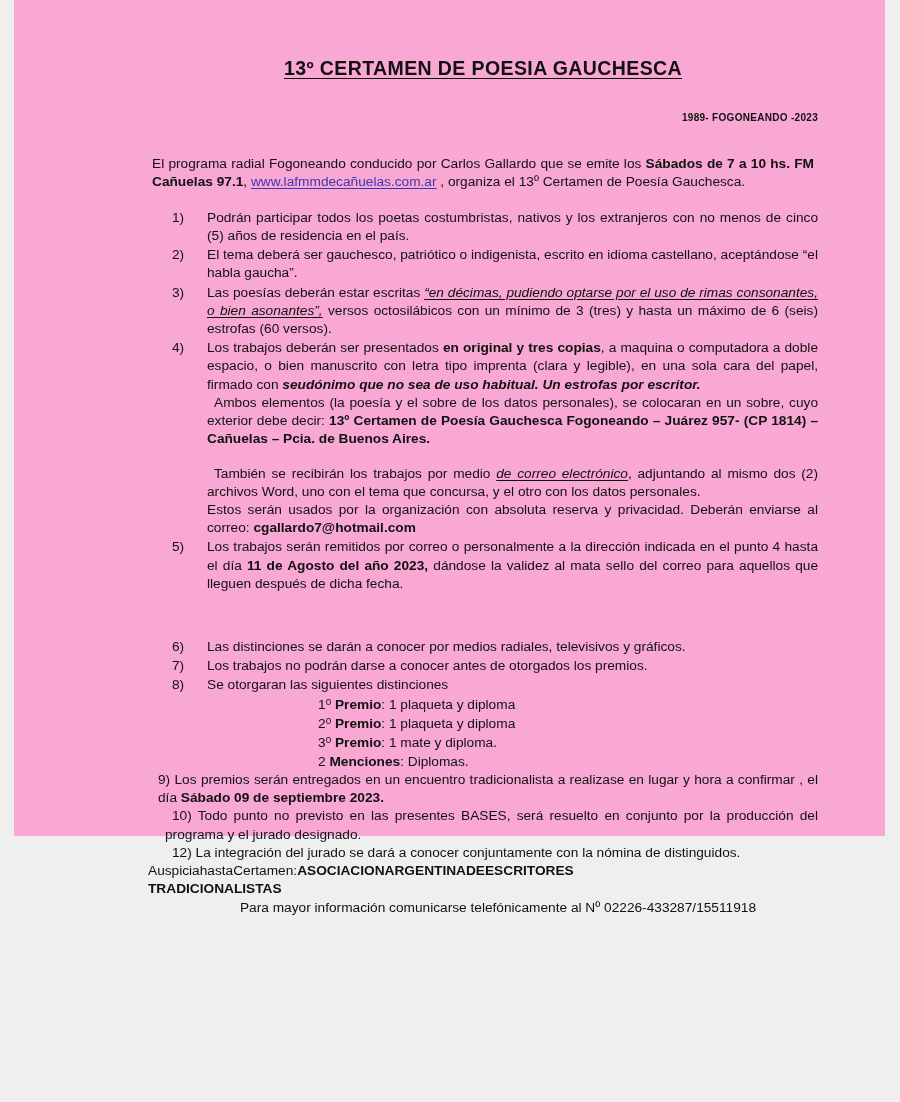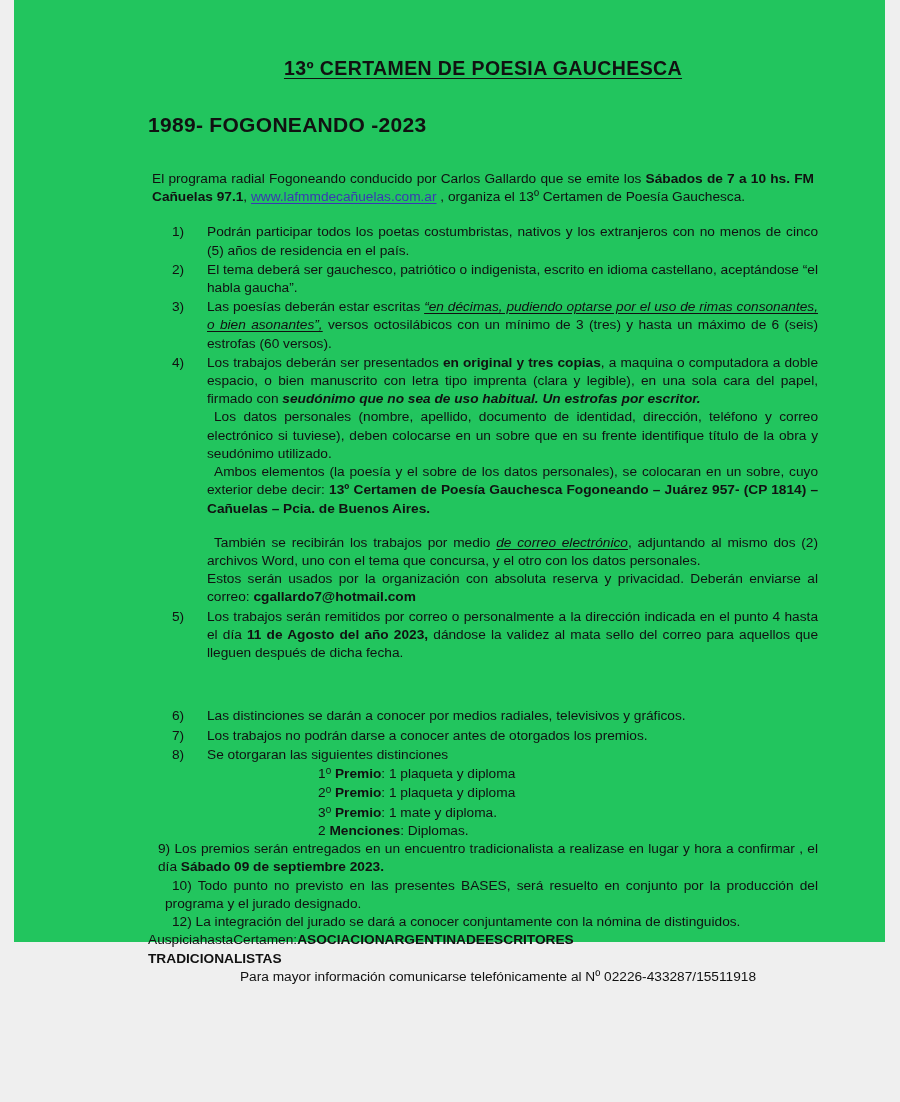--- a/index.html
+++ b/index.html
@@ -12,22 +12,22 @@
     width: 900px;
     height: 1102px;
     overflow: hidden;
     font-family: "Liberation Sans", sans-serif;
   }
   .page {
     position: absolute;
     left: 14px;
     top: 0;
     width: 871px;
-    height: 942px;
-    background: #22c55e;
+    height: 836px;
+    background: #f9a8d4;
     box-sizing: border-box;
     color: #111111;
   }
   .inner {
     position: absolute;
     left: 134px;   
     top: 0;
     width: 670px;
     font-size: 13.7px;
     line-height: 1.33;
@@ -38,23 +38,23 @@
     font-weight: bold;
     font-size: 19.5px;
     letter-spacing: 0.4px;
     text-decoration: underline;
     text-underline-offset: 3px;
     margin: 0;
     padding-top: 56px;
     white-space: nowrap;
   }
   .doc-subtitle {
-    text-align: left;
+    text-align: right;
     font-weight: bold;
-    font-size: 21px;
+    font-size: 10px;
     letter-spacing: 0.3px;
     margin: 0;
     padding-top: 29px;
   }
   
   .intro {
     margin: 4px;
     padding-top: 27px;
     text-align: justify;
     text-justify: inter-word;
@@ -153,21 +153,20 @@
 
       <li>
         <span class="num">3)</span><span>Las poesías deberán estar escritas  </span><span class="i u">“en décimas, pudiendo optarse por el uso de rimas consonantes, o bien asonantes”,</span><span>  versos octosilábicos  con un mínimo de 3 (tres) y hasta un máximo de 6 (seis) estrofas (60 versos).</span>
       </li>
 
       <li>
         <span class="num">4)</span><span>Los trabajos deberán ser presentados </span><b>en original y tres copias</b><span>, a maquina o computadora a doble espacio, o bien manuscrito con letra tipo imprenta (clara y legible), en una sola cara del papel, firmado con </span><span class="bi">seudónimo que no sea de uso habitual. Un estrofas por escritor.</span>
       </li>
     </ol>
 
-    <div class="sub-para ind">Los datos personales (nombre, apellido, documento de identidad, dirección, teléfono y correo electrónico si tuviese), deben colocarse en un sobre que en su frente identifique título de la obra y seudónimo utilizado.</div>
 
     <div class="sub-para ind"><span>Ambos elementos (la poesía y el sobre de los datos personales), se colocaran en un sobre, cuyo exterior debe decir: </span><b>13º Certamen de Poesía Gauchesca Fogoneando – Juárez 957- (CP 1814) – Cañuelas – Pcia. de Buenos Aires.</b></div>
 
     <div class="gap-16"></div>
 
     <div class="sub-para ind"><span>También se recibirán los trabajos por medio </span><span class="i u">de correo electrónico</span><span>, adjuntando al mismo dos (2) archivos Word, uno con el tema que concursa, y el otro con los datos personales.</span></div>
 
     <div class="sub-para"><span>Estos serán usados por la organización con absoluta reserva y privacidad. Deberán enviarse al correo: </span><b>cgallardo7@hotmail.com</b></div>
 
     <ol class="rules">

